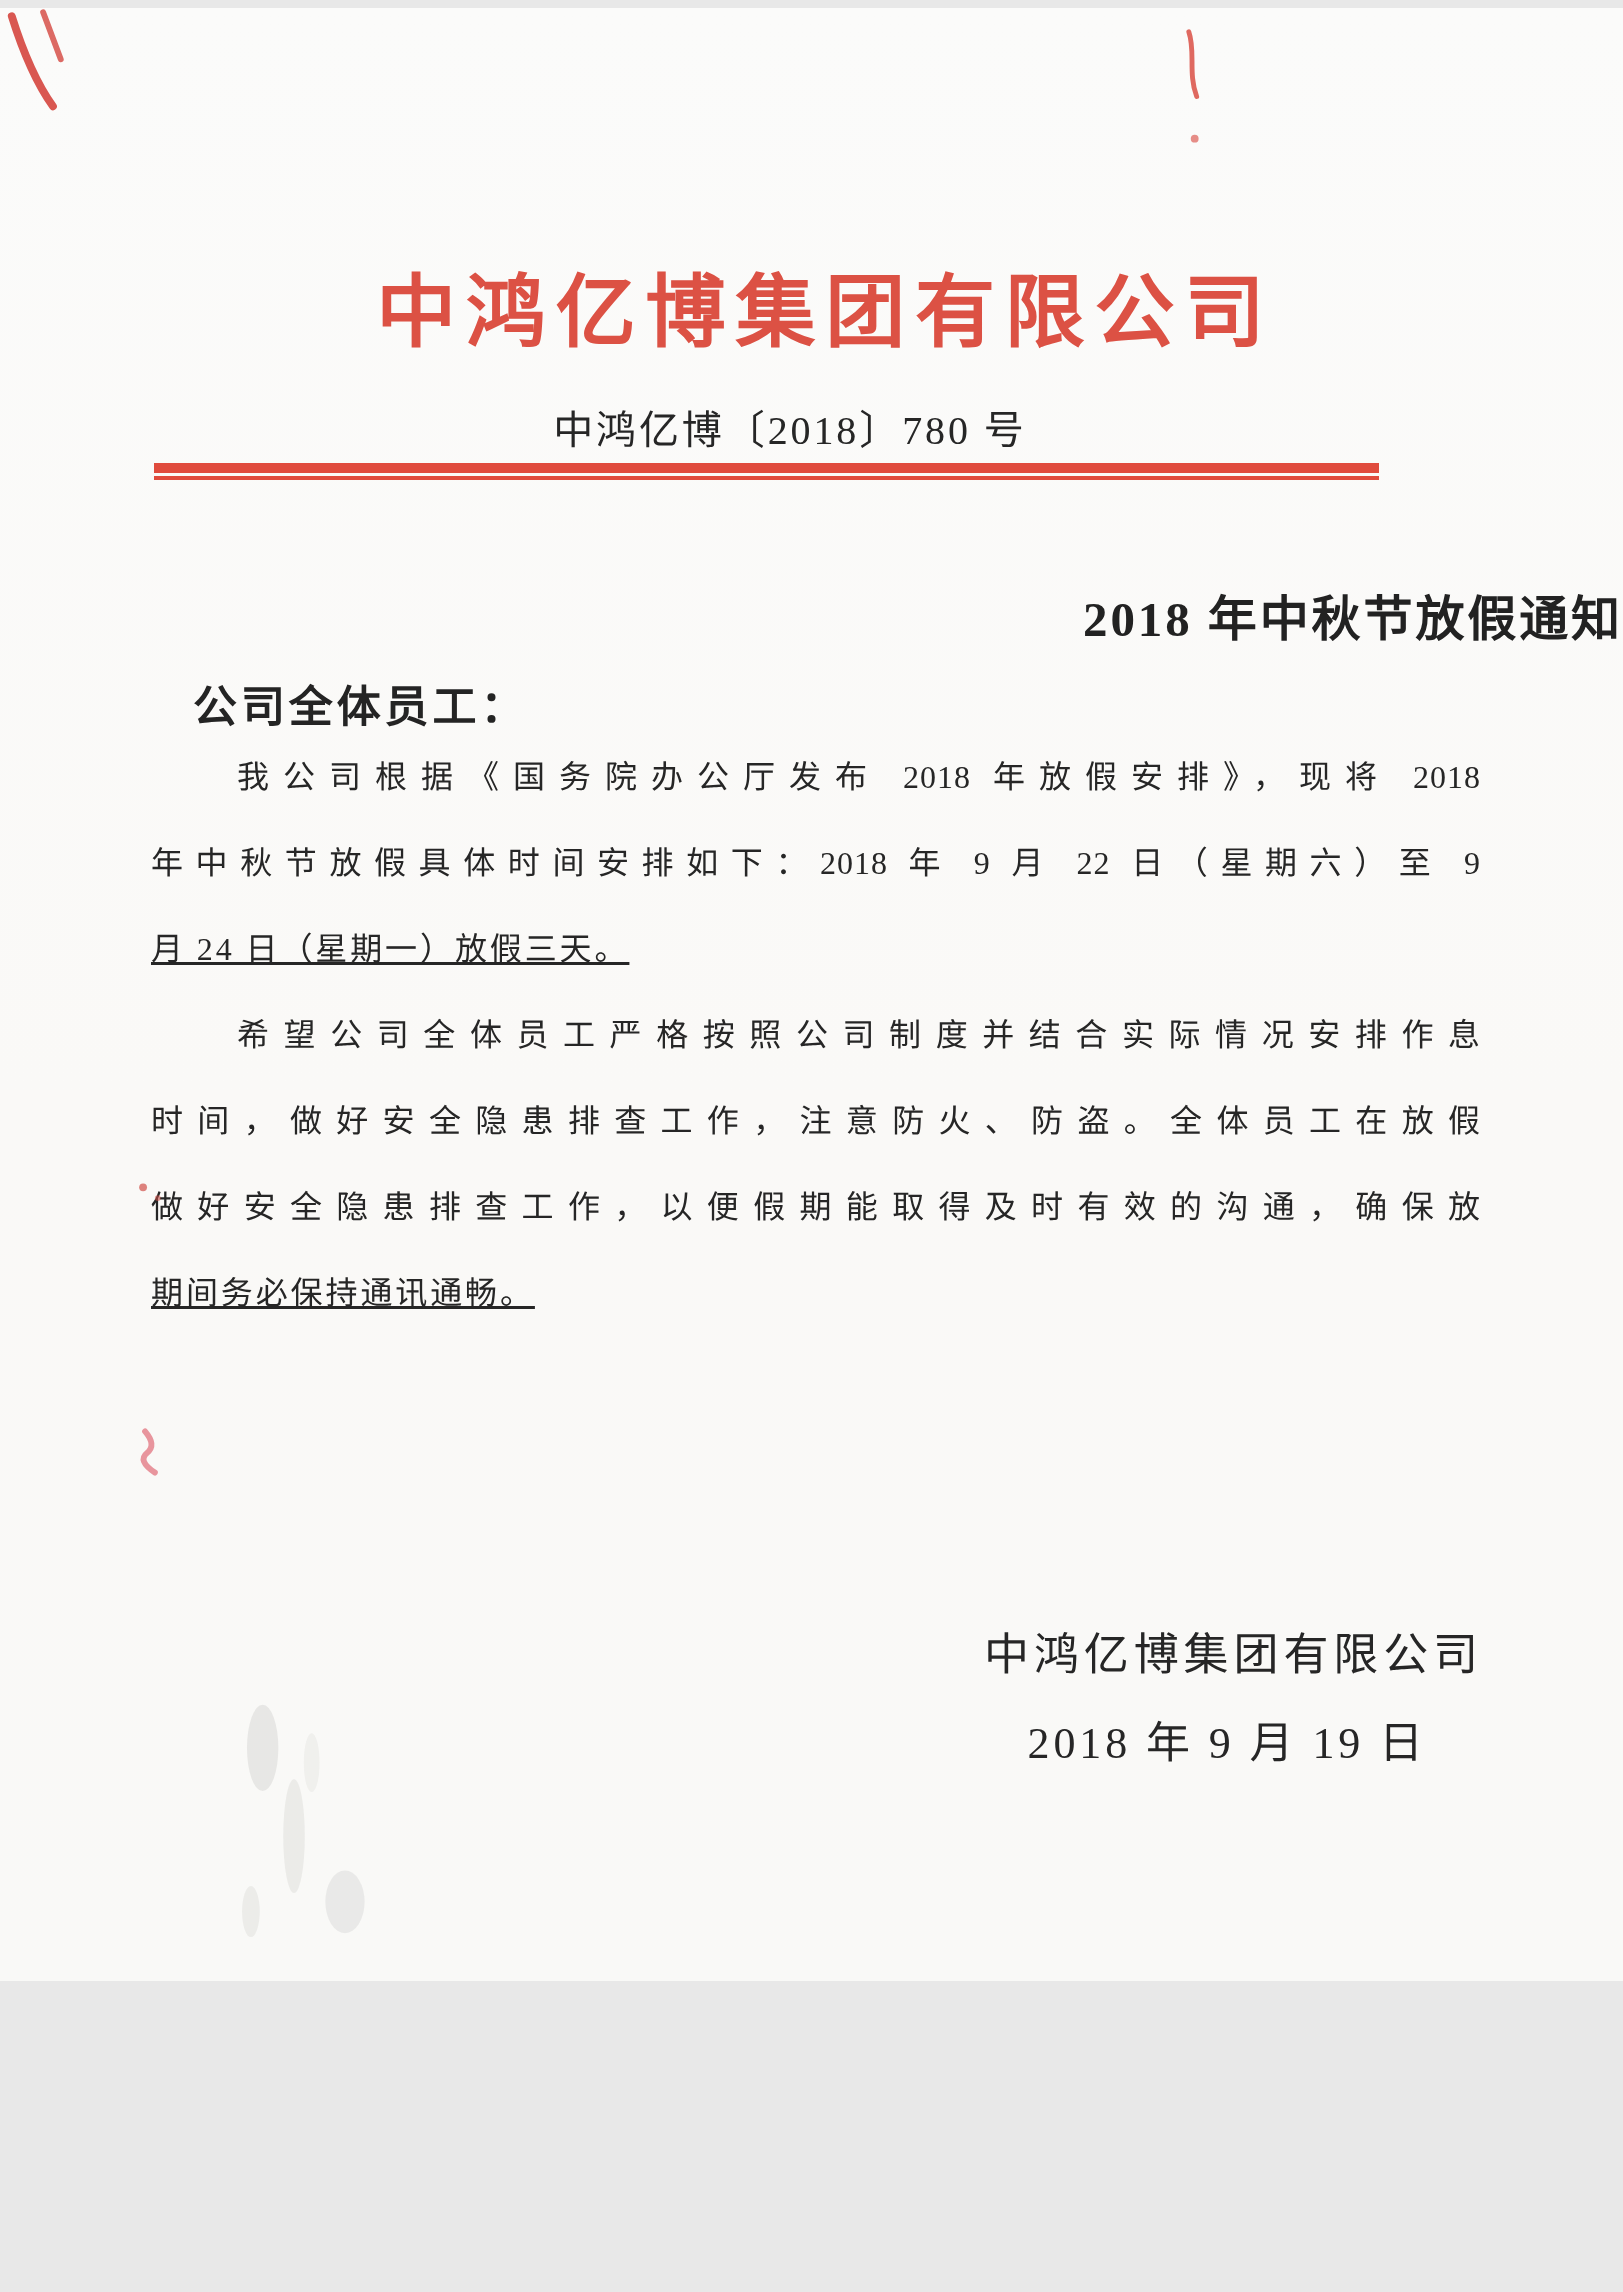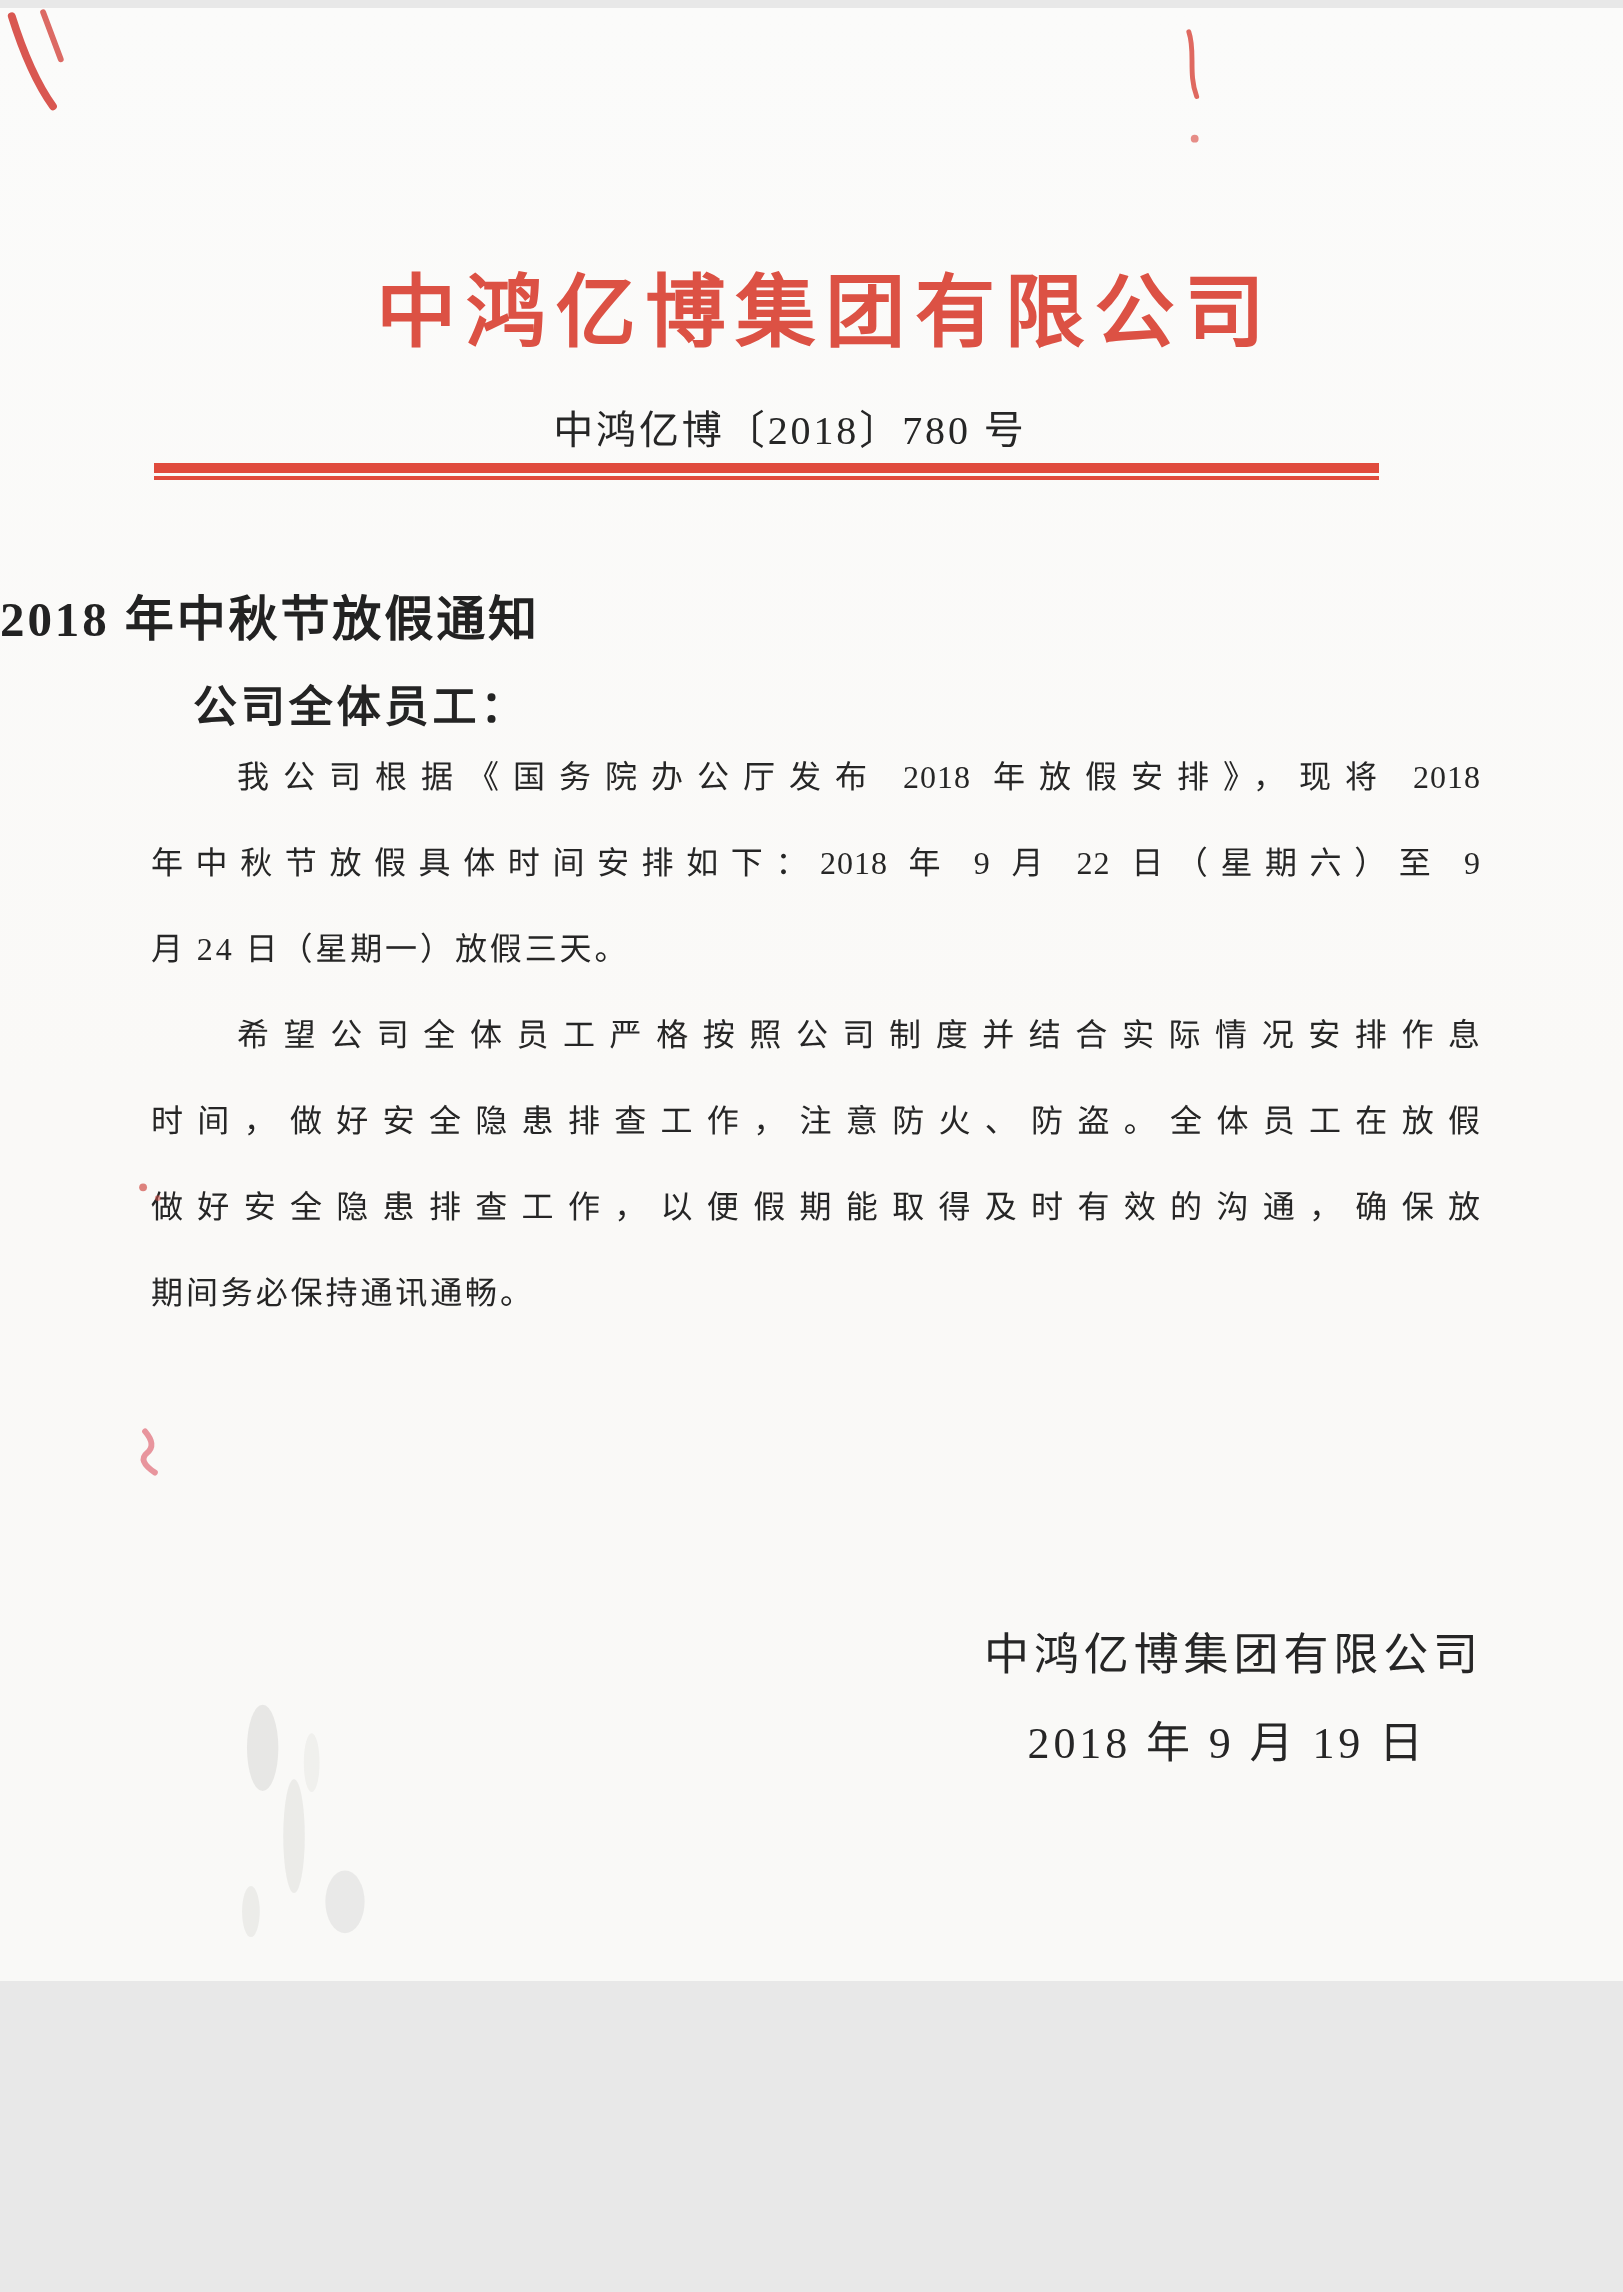--- a/index.html
+++ b/index.html
@@ -29,21 +29,21 @@
     font-size:40px;
     letter-spacing:2.9px;
     color:#262626;
     white-space:nowrap;
   }
   .rule{position:absolute;left:154px;width:1225px;background:#e04b3d;}
   .rule-thick{top:455px;height:9.8px;}
   .rule-thin{top:468px;height:3.9px;}
   .notice-title{
     position:absolute;top:571px;left:0;width:100%;
-    text-align:left;
+    text-align:right;
     font-size:49px;font-weight:bold;
     letter-spacing:2.9px;
     color:#222;
     white-space:nowrap;
   }
   .salutation{
     position:absolute;top:663px;left:193px;
     font-size:44px;font-weight:bold;
     letter-spacing:3.9px;color:#242424;
     white-space:nowrap;
@@ -51,21 +51,21 @@
   .body-block{
     position:absolute;top:726px;left:151px;width:1330px;
     font-size:32px;color:#262626;
   }
   .line{
     height:86px;line-height:86px;
     text-align:justify;text-align-last:justify;
     letter-spacing:1px;
   }
   .line.indent{text-indent:86px;}
-  .line.plain{text-align:left;text-align-last:left;letter-spacing:2.9px;}
+  .line.plain{text-align:left;text-align-last:left;letter-spacing:2.9px;text-decoration:underline;}
   .sig-company{
     position:absolute;top:1610px;right:140px;
     font-size:45px;letter-spacing:4.9px;color:#262626;
     white-space:nowrap;
   }
   .sig-date{
     position:absolute;top:1699px;right:196px;
     font-size:44px;letter-spacing:3.9px;color:#262626;
     white-space:nowrap;
   }

